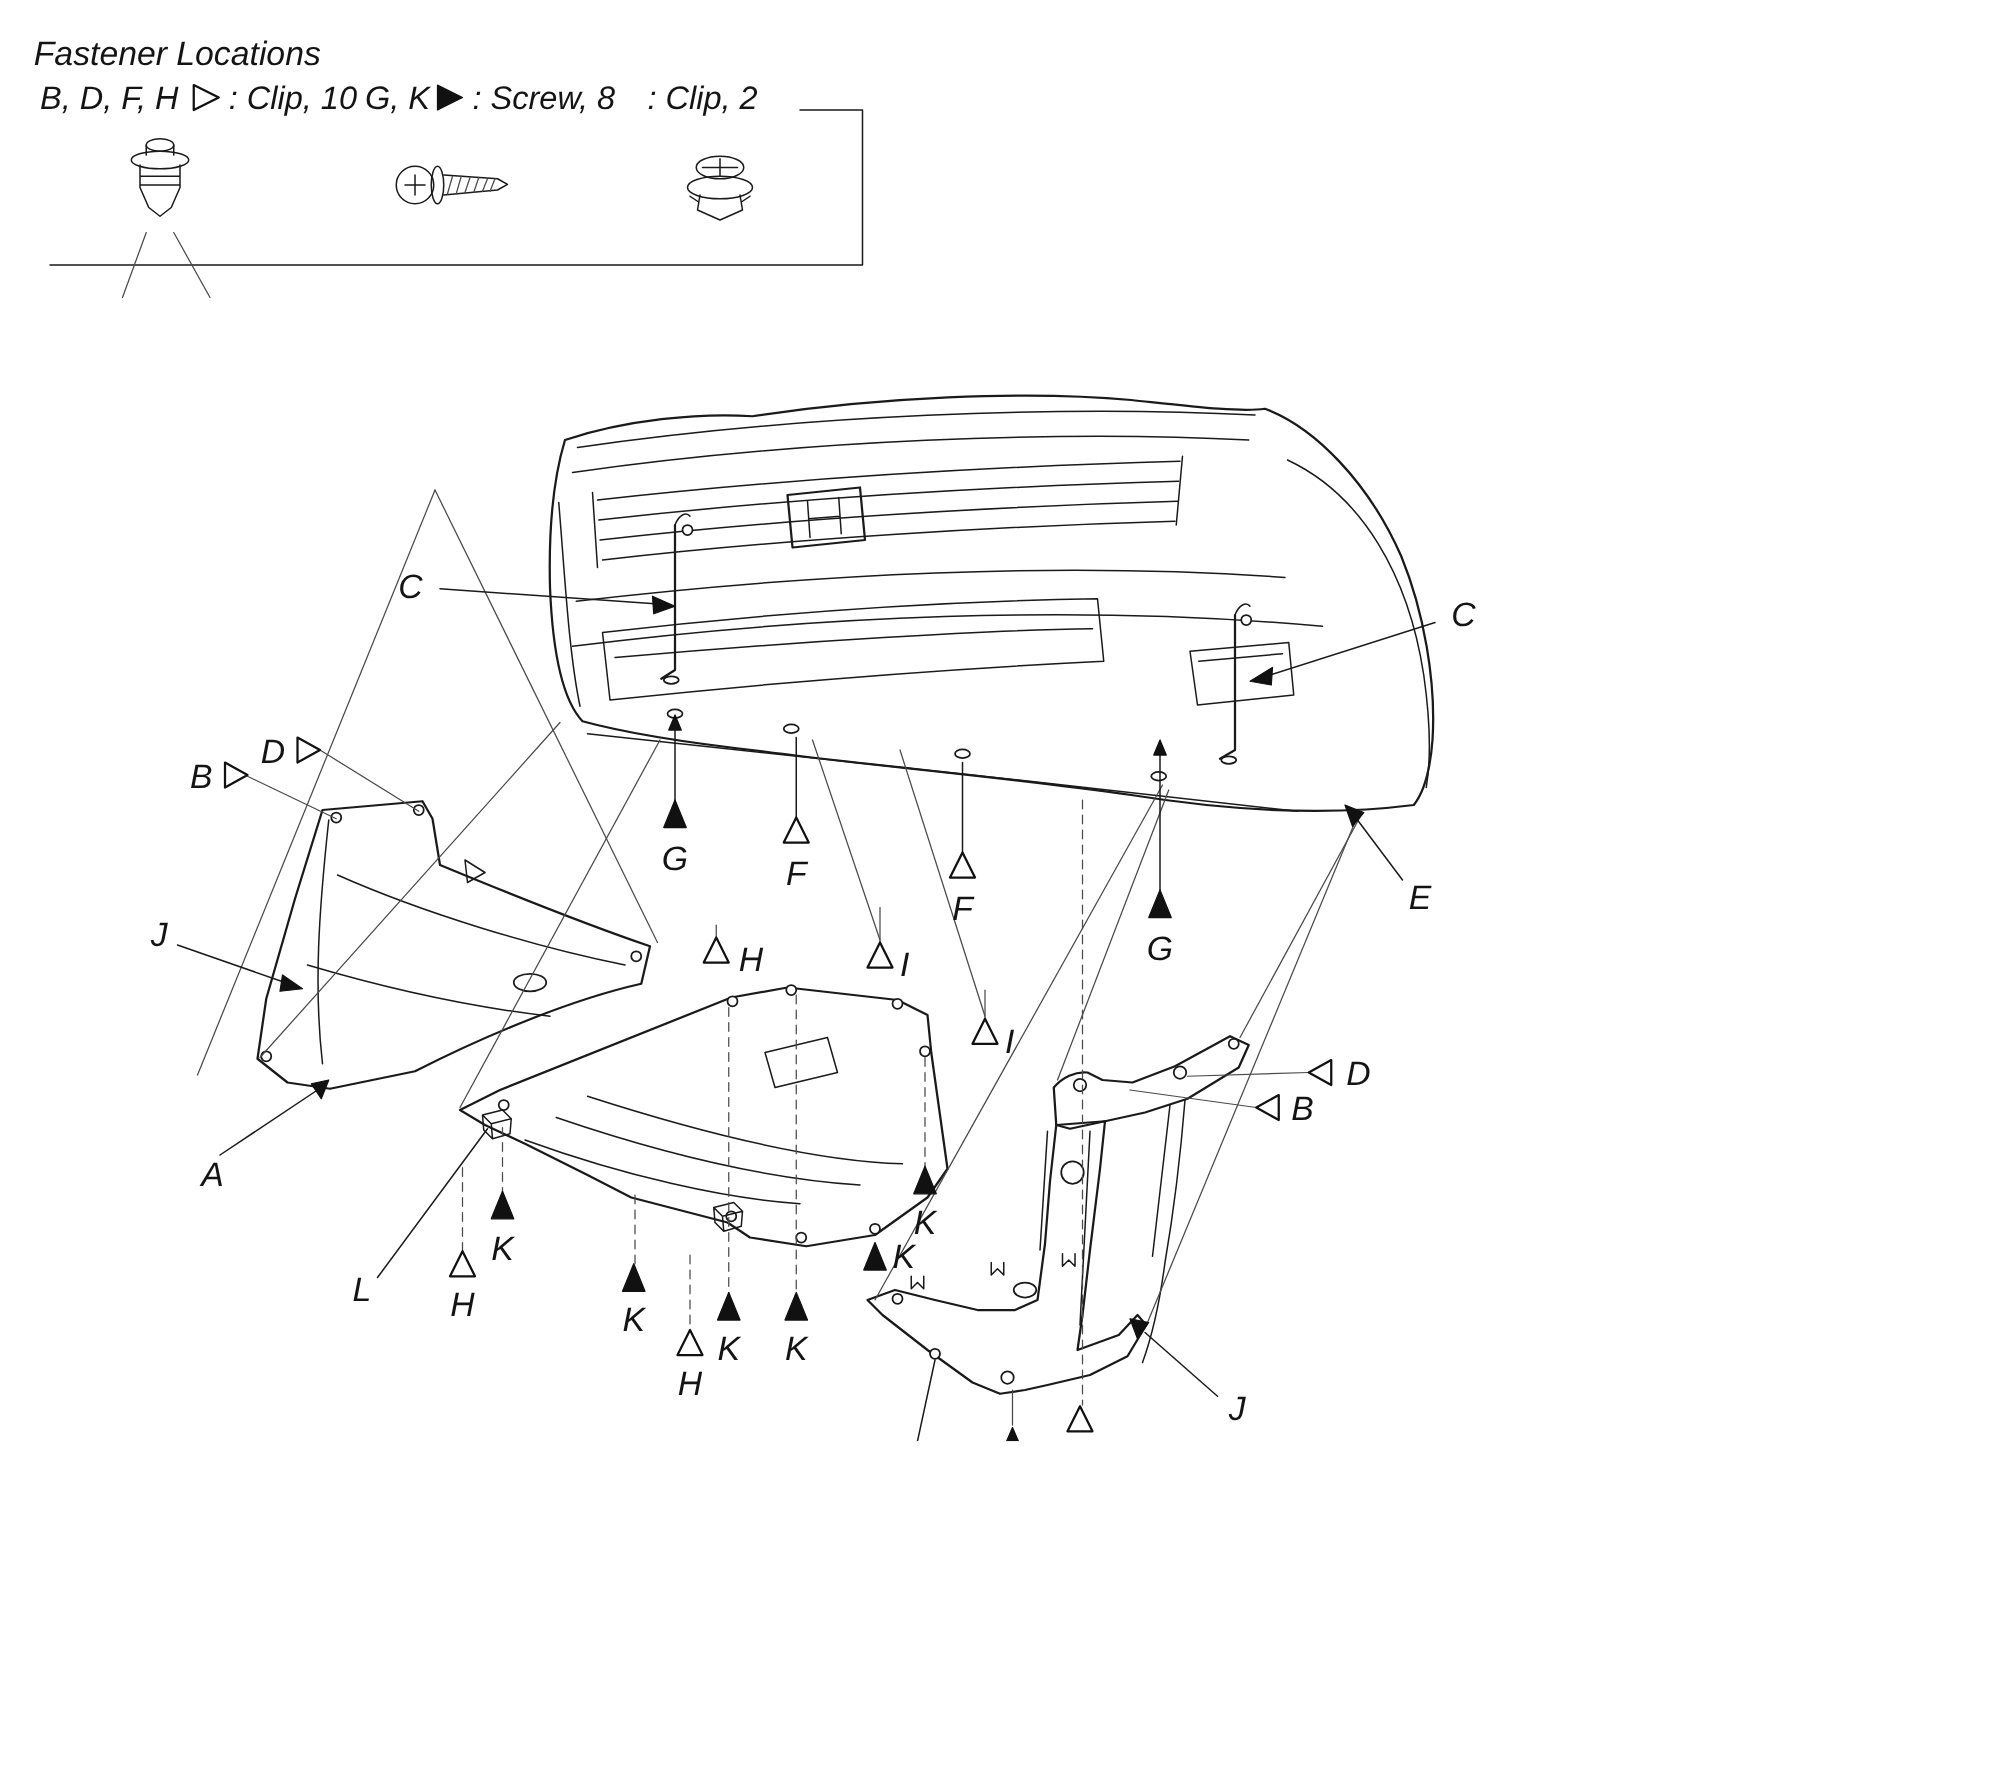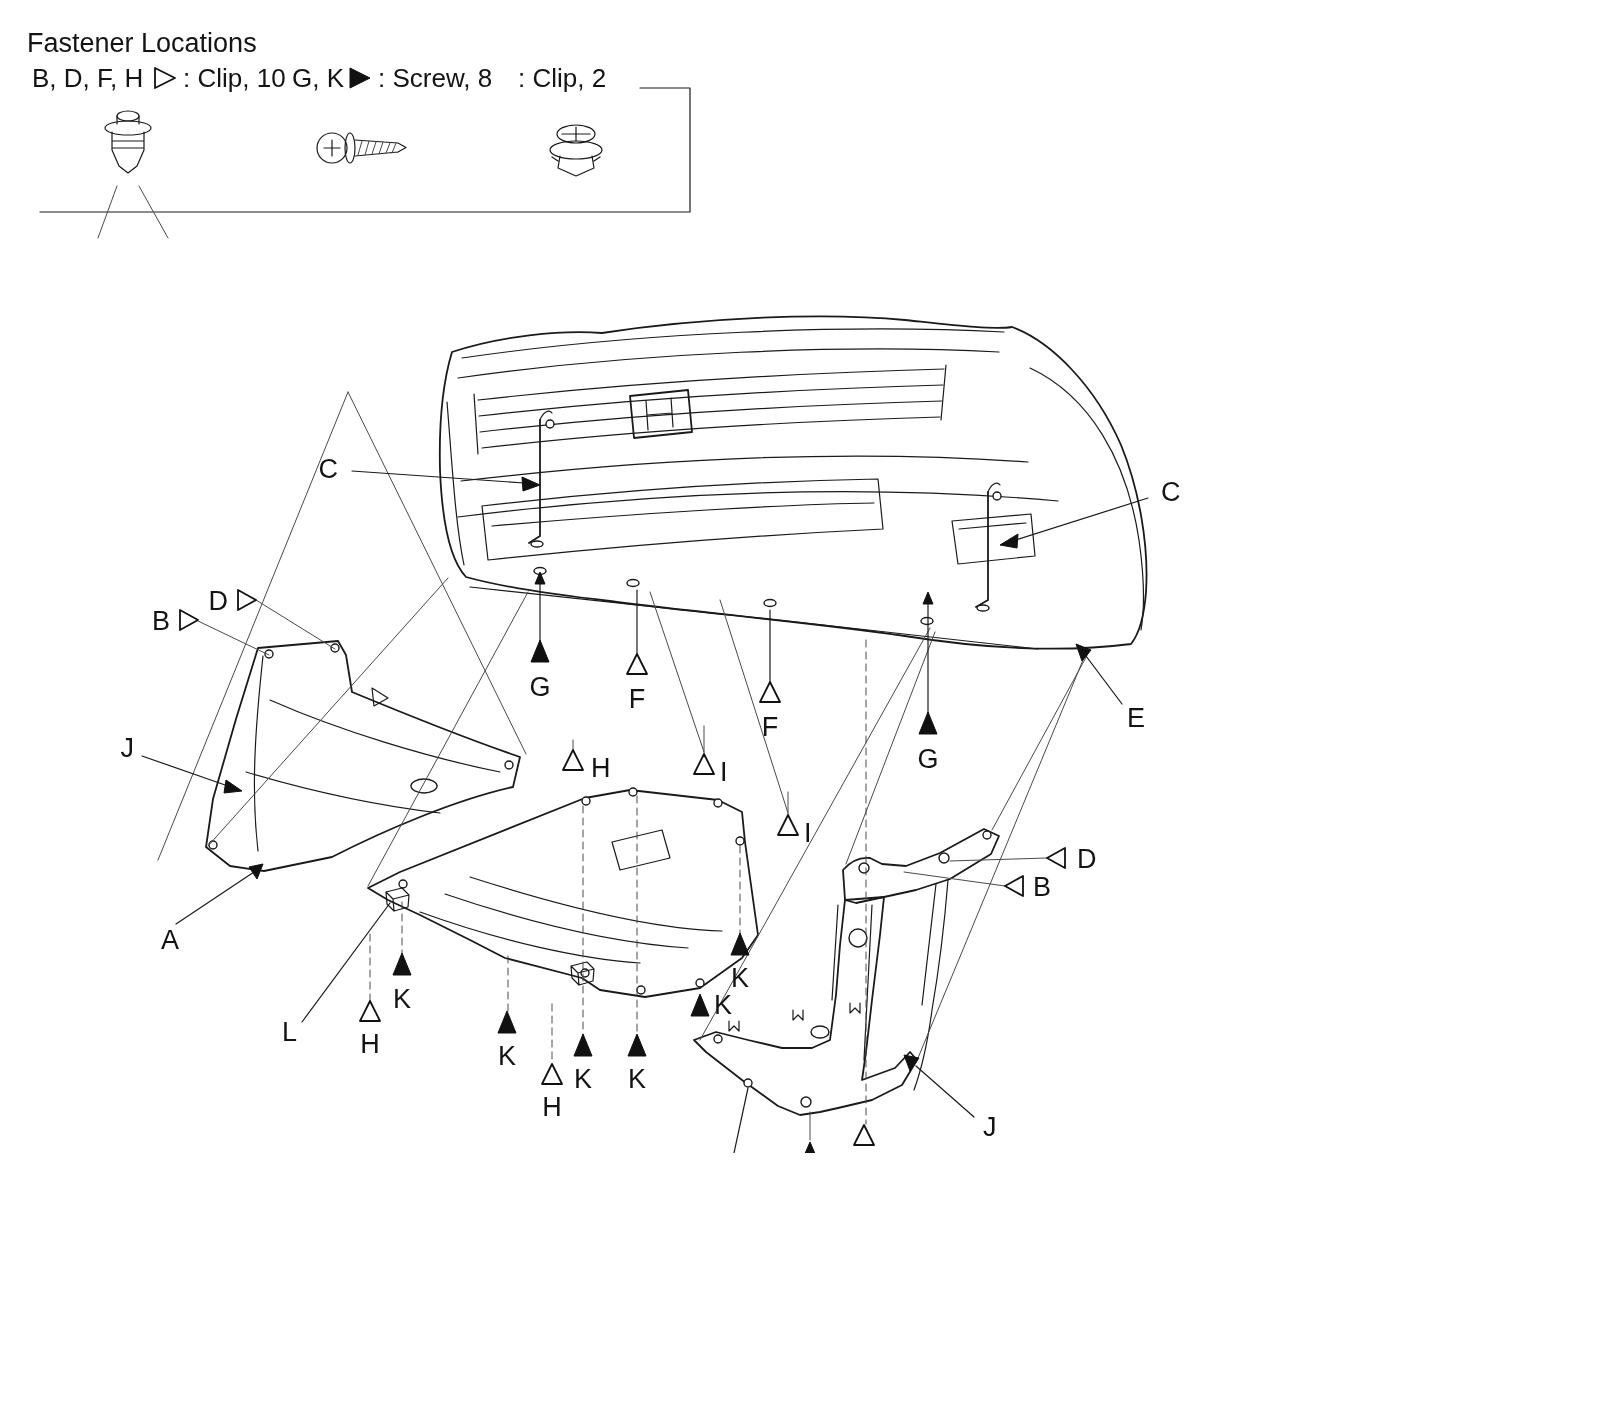--- a/index.html
+++ b/index.html
@@ -3,20 +3,21 @@
 <meta charset="utf-8">
 <style>
   html, body { margin: 0; padding: 0; background: #ffffff; }
   .stage {
     position: relative;
     width: 1600px;
     height: 1153px;
     background: #ffffff;
     overflow: hidden;
     font-family: "Liberation Sans", "DejaVu Sans", sans-serif;
+    font-style: italic;
   }
   svg { position: absolute; left: 0; top: 0; }
   .ln  { fill: none; stroke: #1a1a1a; stroke-width: 1.8; stroke-linecap: round; stroke-linejoin: round; }
   .ln2 { fill: none; stroke: #1a1a1a; stroke-width: 1.2; stroke-linecap: round; stroke-linejoin: round; }
   .thin { fill: none; stroke: #4a4a4a; stroke-width: 1; stroke-linecap: round; }
   .dash { stroke-dasharray: 7 5; }
   .tri-o { fill: #ffffff; stroke: #111111; stroke-width: 1.8; stroke-linejoin: round; }
   .tri-f { fill: #111111; stroke: #111111; stroke-linejoin: round; }
   .hole { fill: #ffffff; stroke: #1a1a1a; stroke-width: 1.4; }
   text { fill: #141414; }

